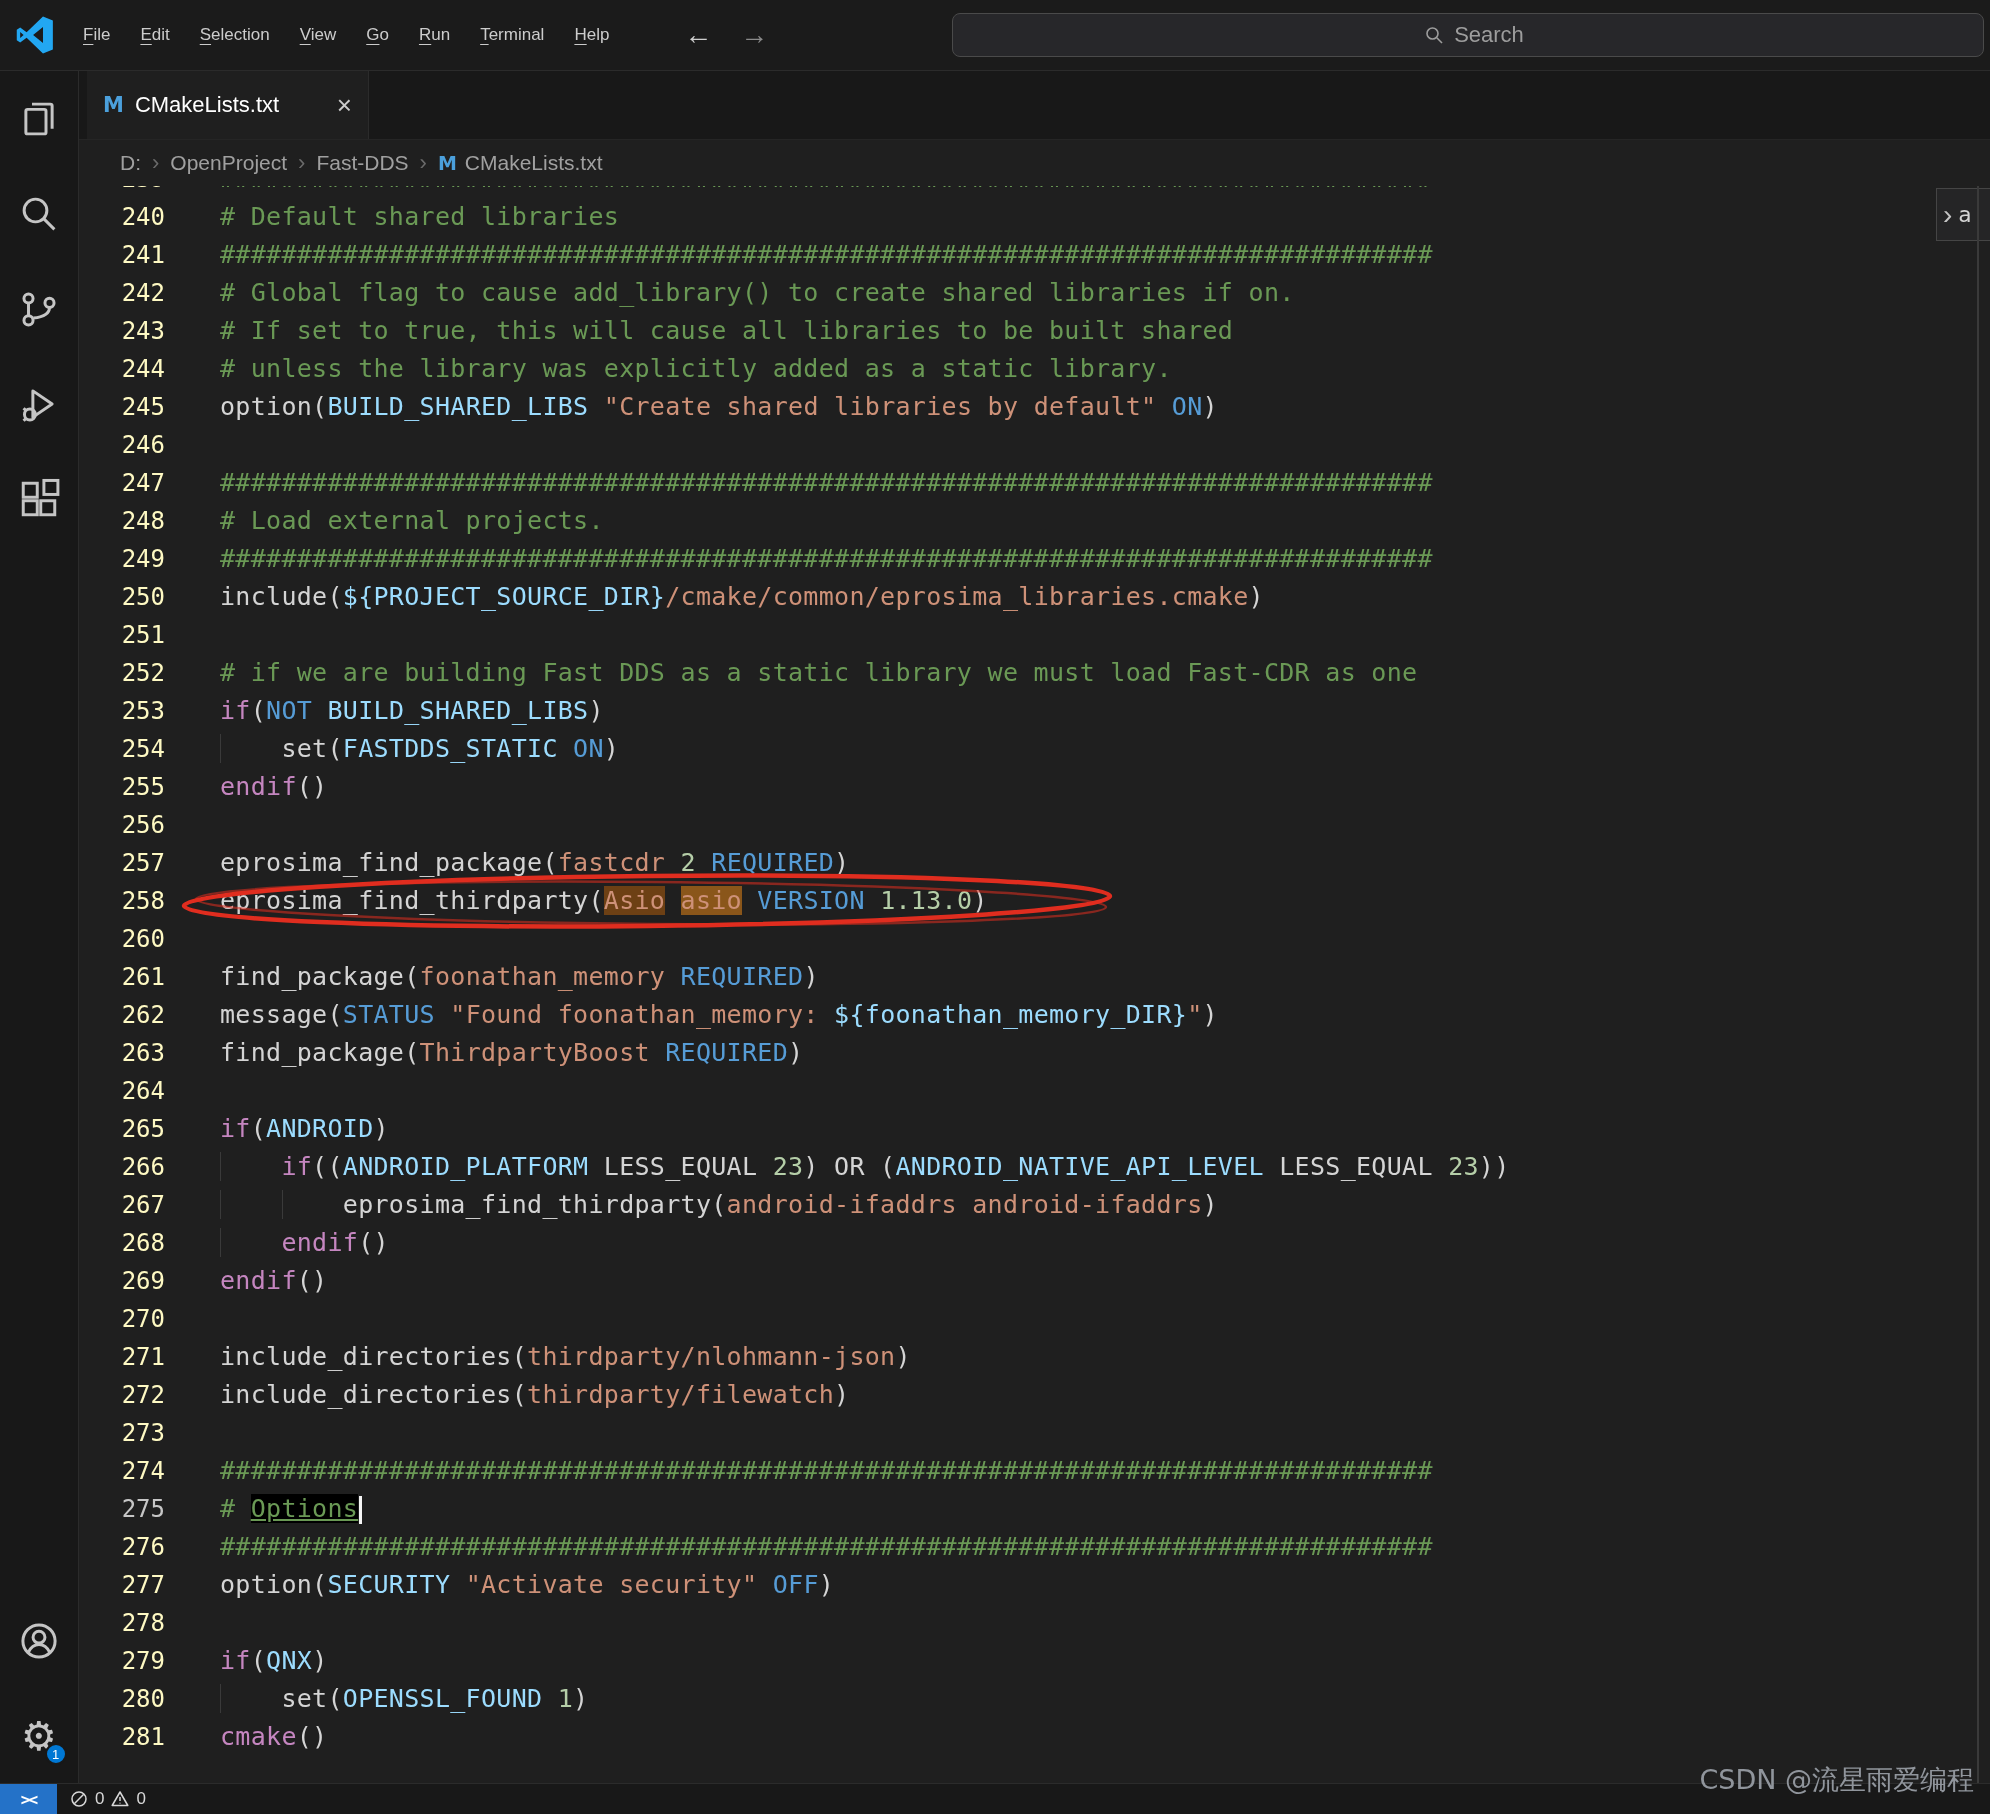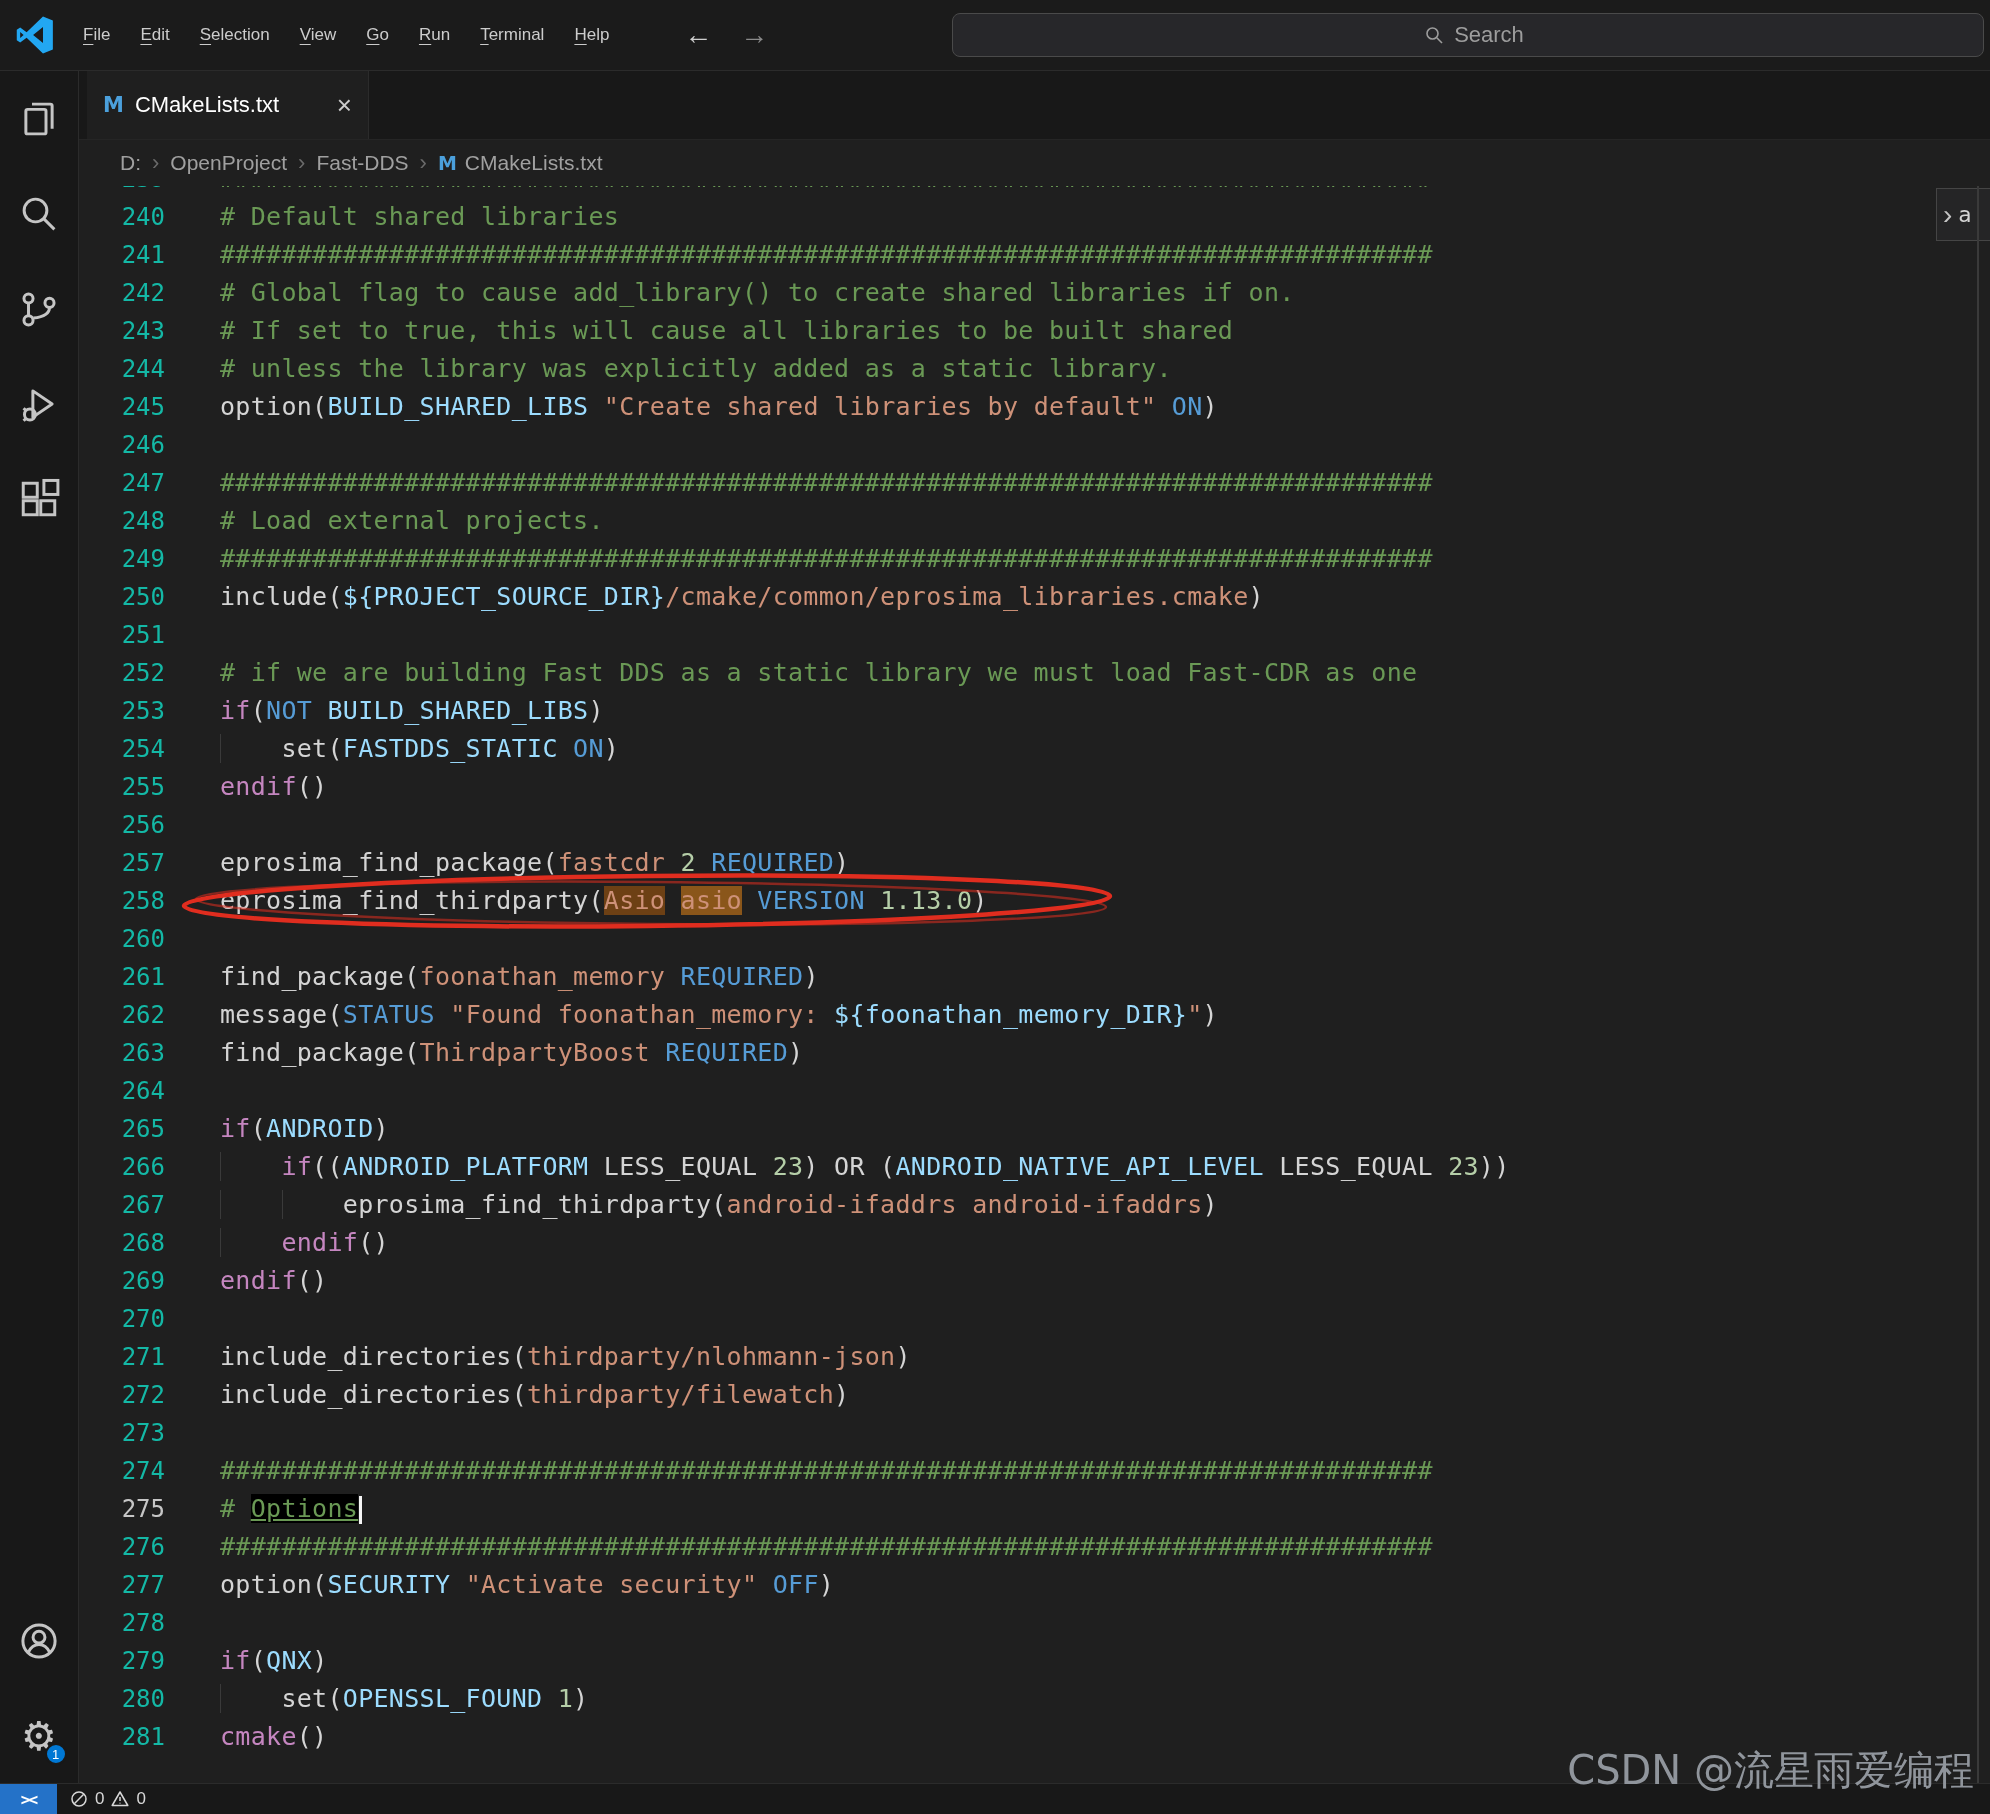--- a/index.html
+++ b/index.html
@@ -48,21 +48,21 @@
   .crumb { color:#a0a0a0; font-size:21px; }
   .crumb-sep { color:#6a6a6a; font-size:22px; margin:0 11px; }
   .crumb-file-icon { color:#4ba0dc; font-weight:bold; font-size:19px; margin-right:8px;
                      font-family:"DejaVu Sans", sans-serif; }
 
   
   .editor { position:relative; flex:1; overflow:hidden; background:#1f1f1f; }
   .editor::after { content:""; position:absolute; right:11px; top:0; bottom:0; width:2px; background:#3a3a3a; }
   .code-block { margin-top:-26px; }
   .code-line { display:flex; height:38px; white-space:pre; }
-  .ln { width:86px; flex:0 0 86px; text-align:right; color:#14b8a6; font:24px/38px "DejaVu Sans Mono", monospace; }
+  .ln { width:86px; flex:0 0 86px; text-align:right; color:#fef9c3; font:24px/38px "DejaVu Sans Mono", monospace; }
   .code-line.current .ln { color:#c6c6c6; }
   .code { padding-left:55px; font:25px/38px "DejaVu Sans Mono", monospace; letter-spacing:0.3px; }
   .tk-c { color:#6a9955; }
   .tk-d { color:#d4d4d4; }
   .tk-k { color:#c586c0; }
   .tk-v { color:#9cdcfe; }
   .tk-b { color:#569cd6; }
   .tk-s { color:#ce9178; }
   .tk-n { color:#b5cea8; }
   .tk-ws { background-image:repeating-linear-gradient(90deg,#3a3a3a 0,#3a3a3a 1.5px,transparent 1.5px,transparent 61.6px); }
@@ -78,21 +78,21 @@
   .find-chevron { color:#c5c5c5; font-size:28px; padding:0 6px; }
   .fw-text { color:#d4d4d4; font:22px "DejaVu Sans Mono", monospace; }
 
   
   .statusbar { height:31px; background:#181818; border-top:1px solid #2b2b2b;
                display:flex; align-items:stretch; }
   .remote { width:57px; background:#2472c8; color:#ffffff; display:flex; align-items:center;
             justify-content:center; font:bold 16px "DejaVu Sans Mono", monospace; letter-spacing:-2px; }
   .problems { display:flex; align-items:center; gap:7px; margin-left:13px; color:#d8d8d8; font-size:17px; }
 
-  .watermark { position:absolute; right:16px; bottom:16px; color:#90959c; font-size:40px; z-index:50;
+  .watermark { position:absolute; right:16px; bottom:16px; color:#90959c; font-size:27px; z-index:50;
                font-family:"DejaVu Sans", sans-serif; }
 
   svg.icon { display:block; }
 </style>
 </head>
 <body>
 
 <div class="window">
 
   <header class="titlebar">

